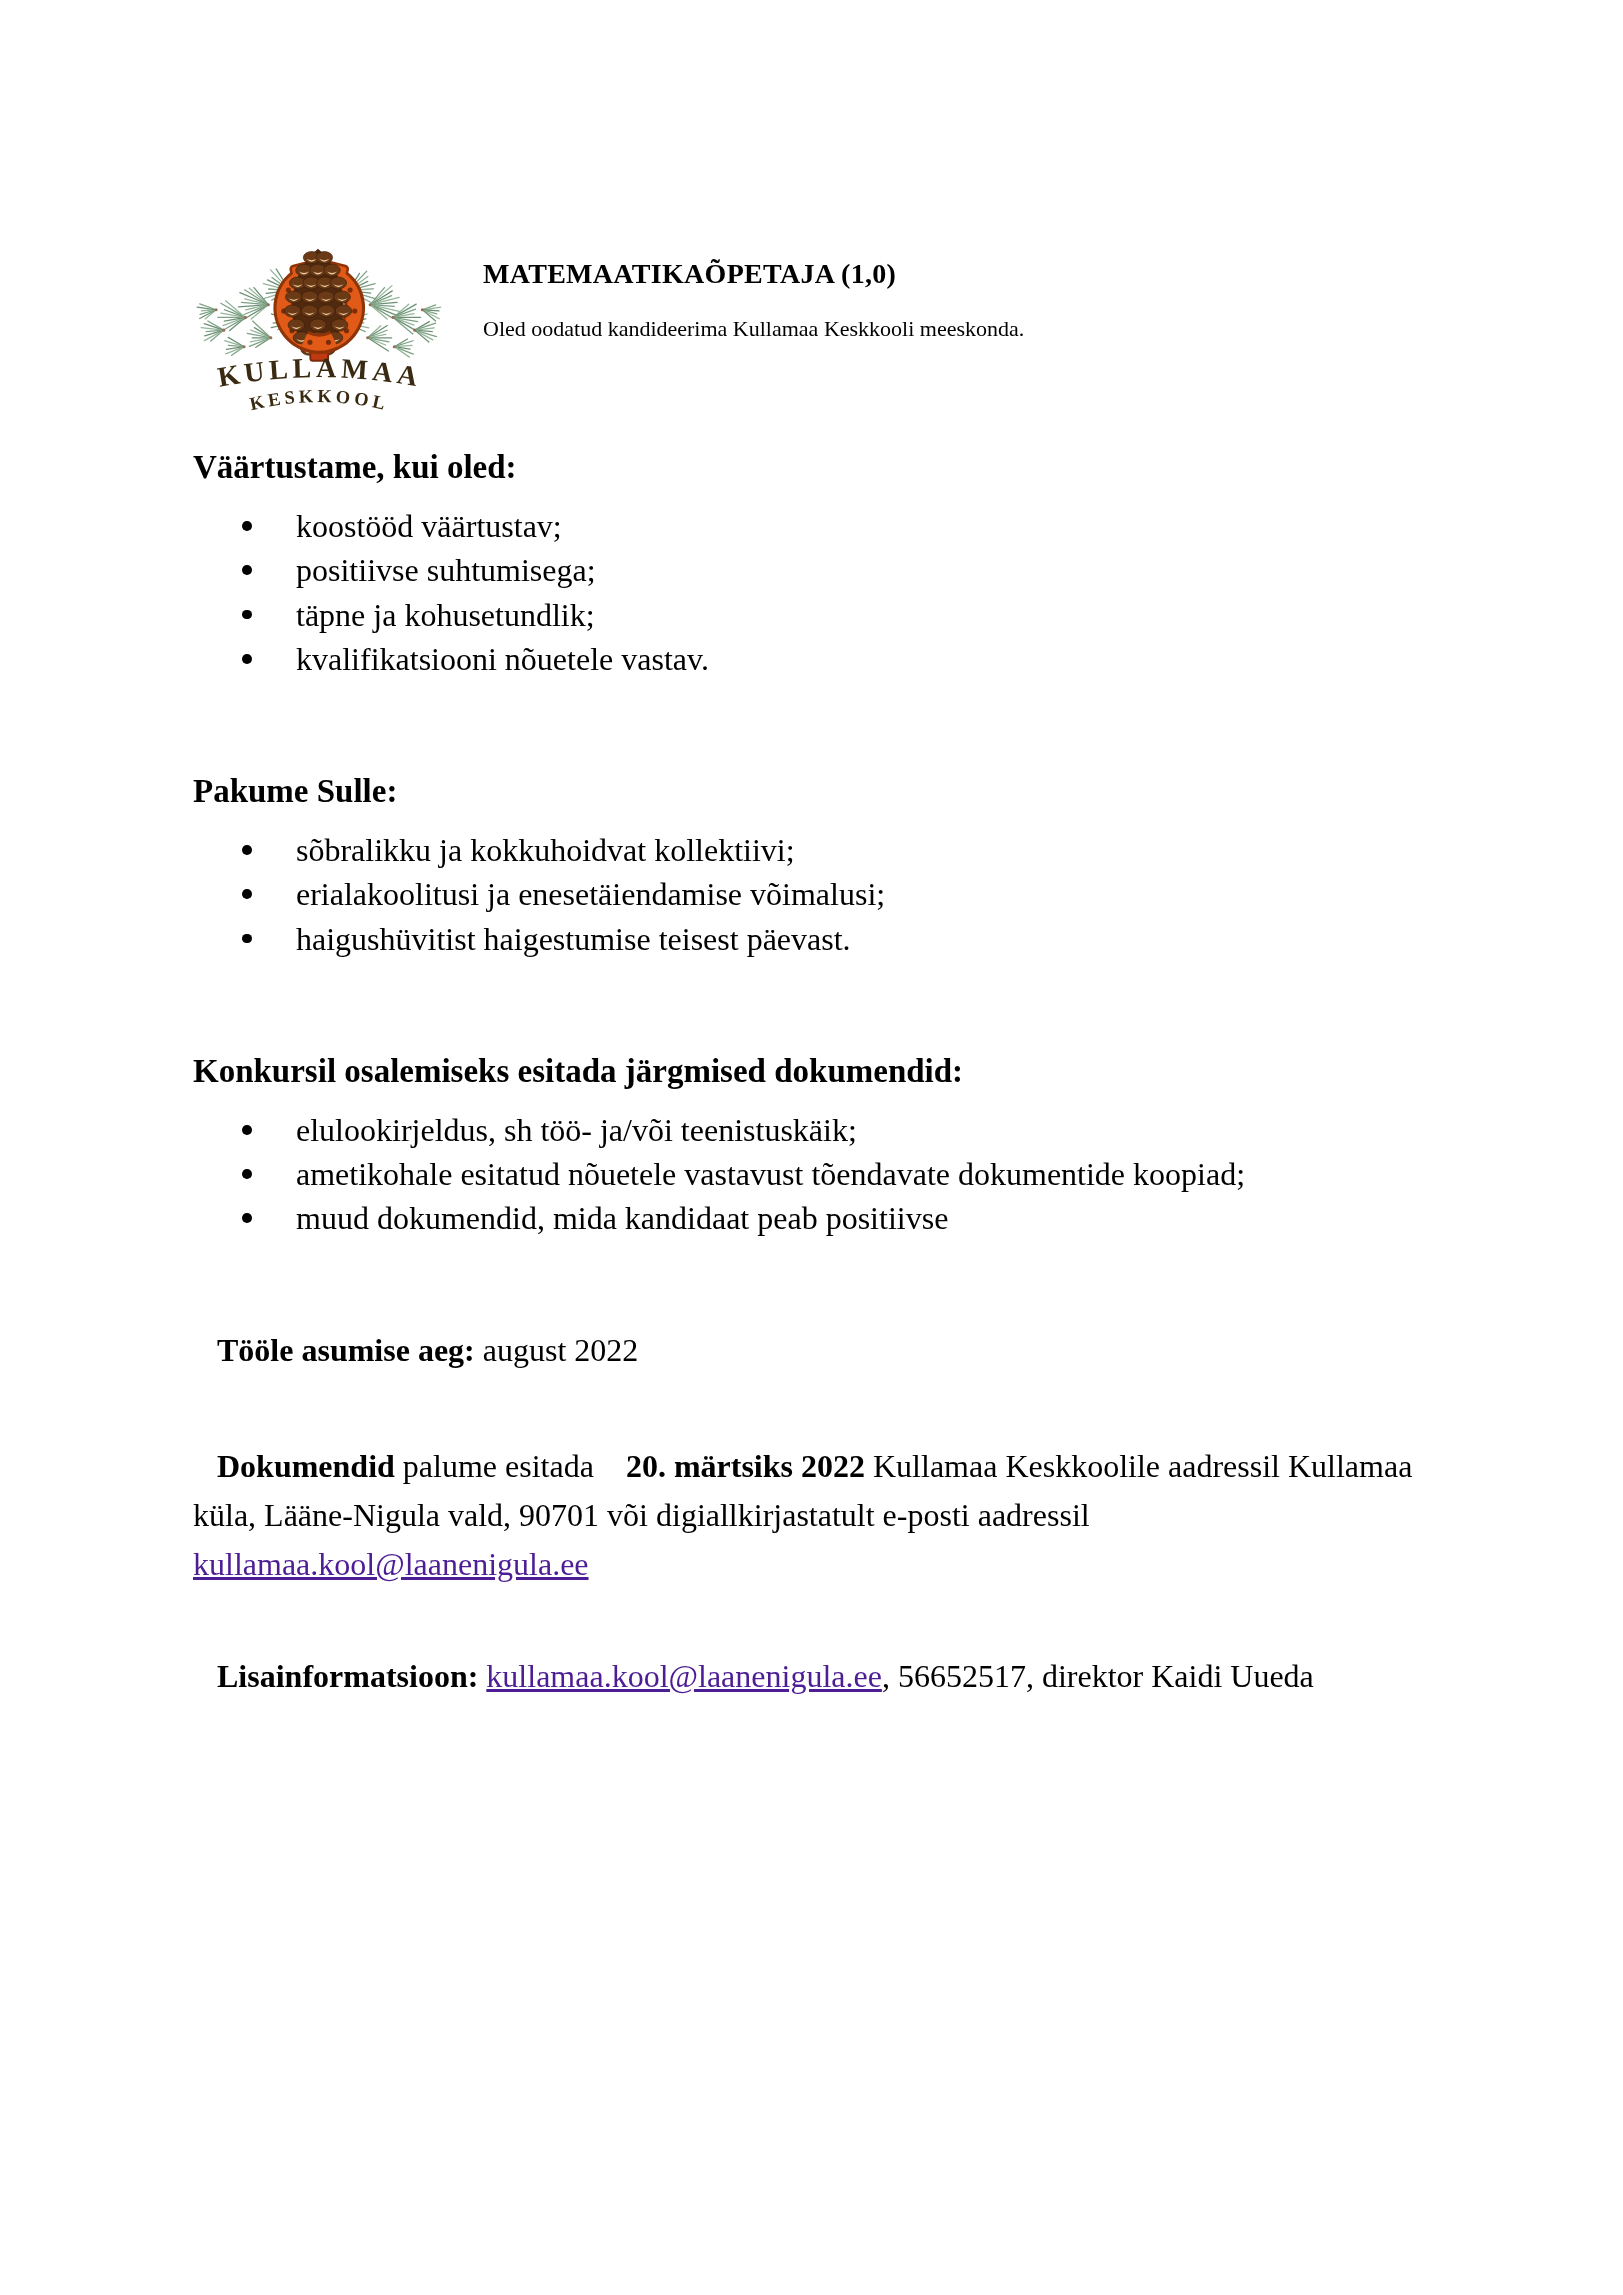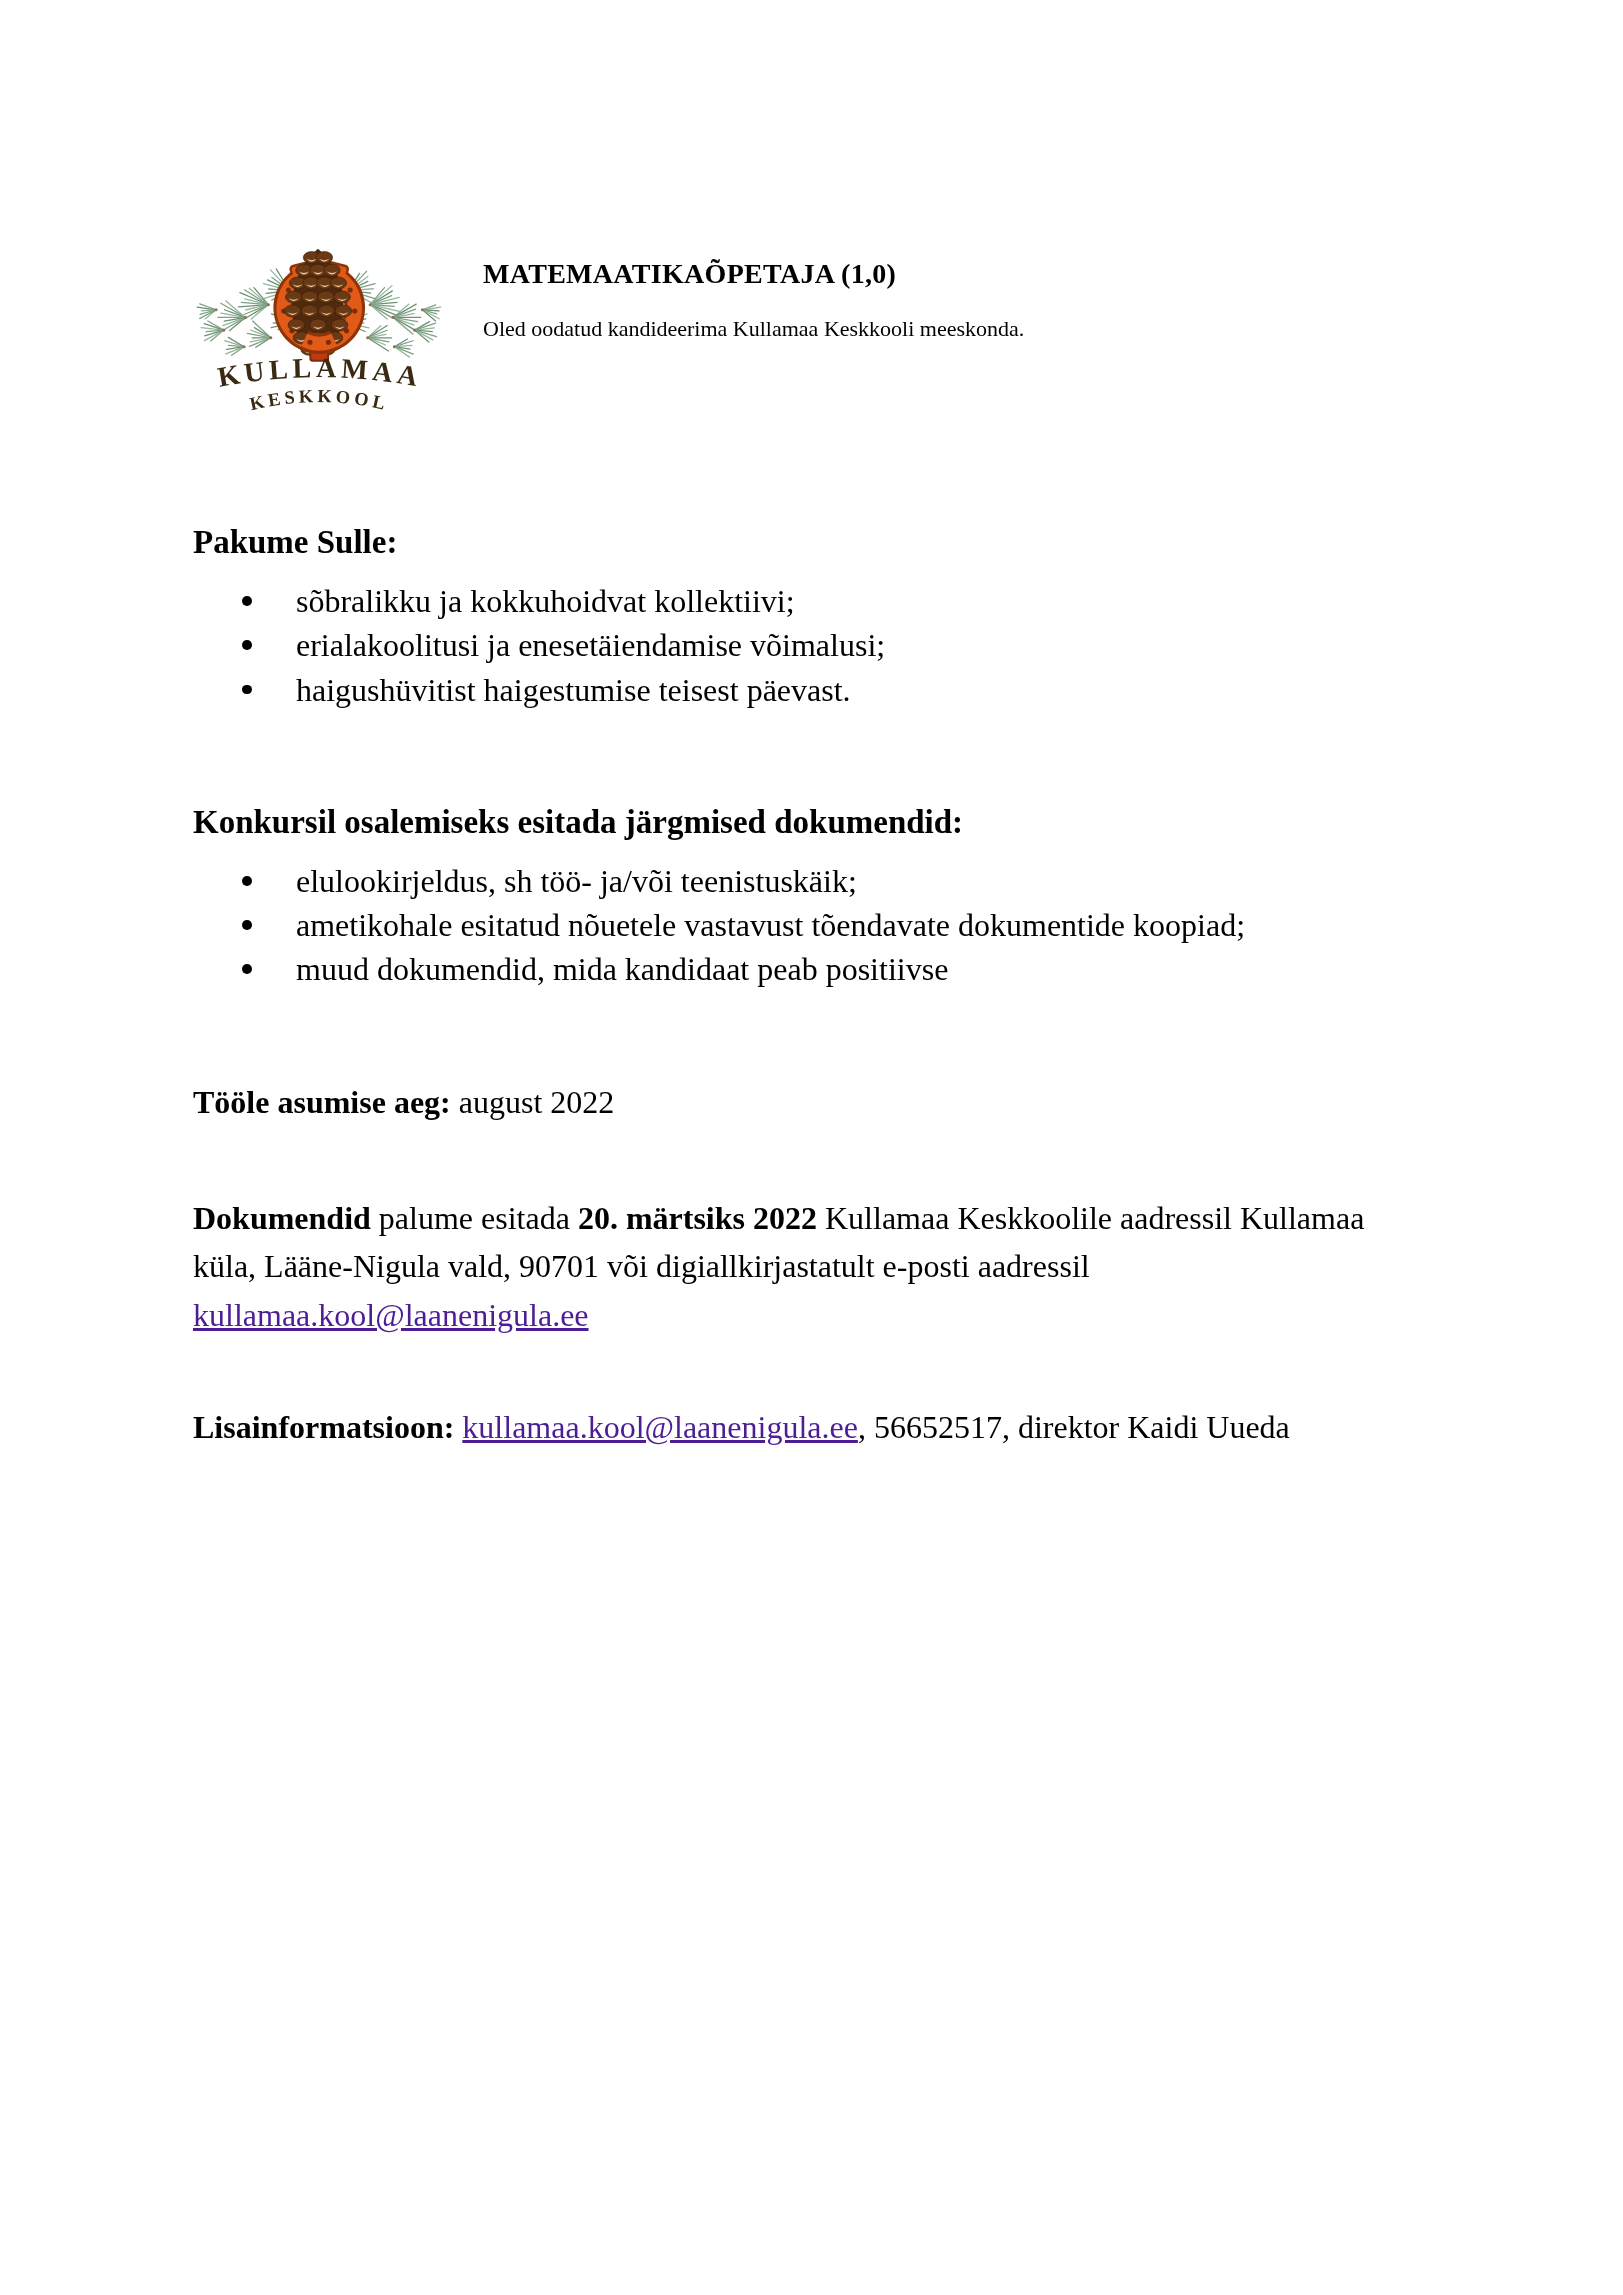--- a/index.html
+++ b/index.html
@@ -38,21 +38,21 @@
     left:-54px;
     top:17px;
     width:9.8px;
     height:9.8px;
     border-radius:50%;
     background:#000000;
   }
   .line-start{margin:92px 0 0 0;font-size:32px;}
   .para-submission{margin:73px 0 0 0;font-size:32px;line-height:1.53;}
   .para-contact{margin:63px 0 0 0;font-size:32px;line-height:1.53;}
-  strong{font-weight:bold;}
+  strong{font-weight:bold;margin-left:24px;}
   a.link{color:#4c1d95;text-decoration:underline;cursor:pointer;}
 </style>
 </head>
 <body>
 
 <div class="page">
   <div class="content">
 
     <div class="header">
       <div class="logo">
@@ -286,20 +286,29 @@
           <text class="logo-word logo-word1"><textPath href="#arcTop" startOffset="50%">KULLAMAA</textPath></text>
           <text class="logo-word logo-word2"><textPath href="#arcBottom" startOffset="50%">KESKKOOL</textPath></text>
         </svg>
       </div>
       <div class="header-text">
         <div class="title">MATEMAATIKAÕPETAJA (1,0)</div>
         <div class="intro">Oled oodatud kandideerima Kullamaa Keskkooli meeskonda.</div>
       </div>
     </div>
 
+    <div class="section first">
+      <div class="section-heading">Väärtustame, kui oled:</div>
+      <ul class="bullets">
+        <li>koostööd väärtustav;</li>
+        <li>positiivse suhtumisega;</li>
+        <li>täpne ja kohusetundlik;</li>
+        <li>kvalifikatsiooni nõuetele vastav.</li>
+      </ul>
+    </div>
 
     <div class="section">
       <div class="section-heading">Pakume Sulle:</div>
       <ul class="bullets">
         <li>sõbralikku ja kokkuhoidvat kollektiivi;</li>
         <li>erialakoolitusi ja enesetäiendamise võimalusi;</li>
         <li>haigushüvitist haigestumise teisest päevast.</li>
       </ul>
     </div>
 

